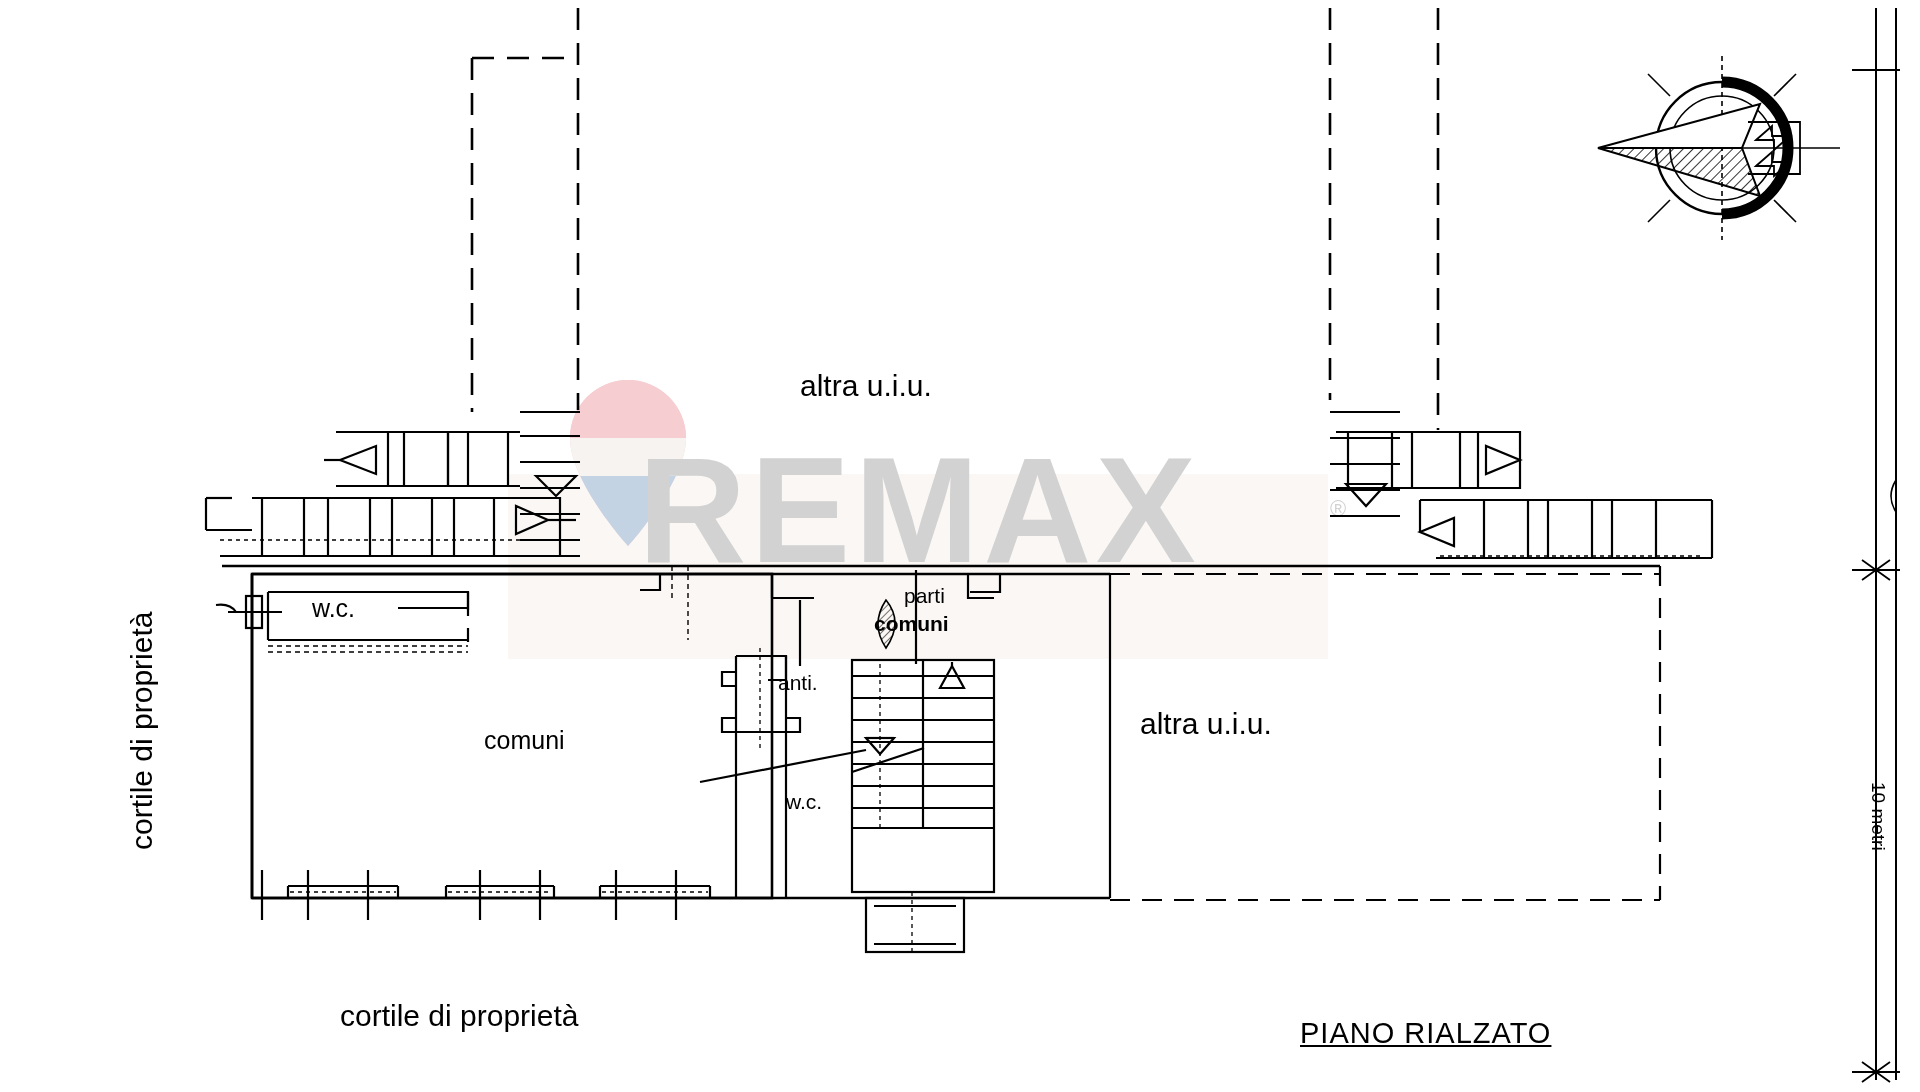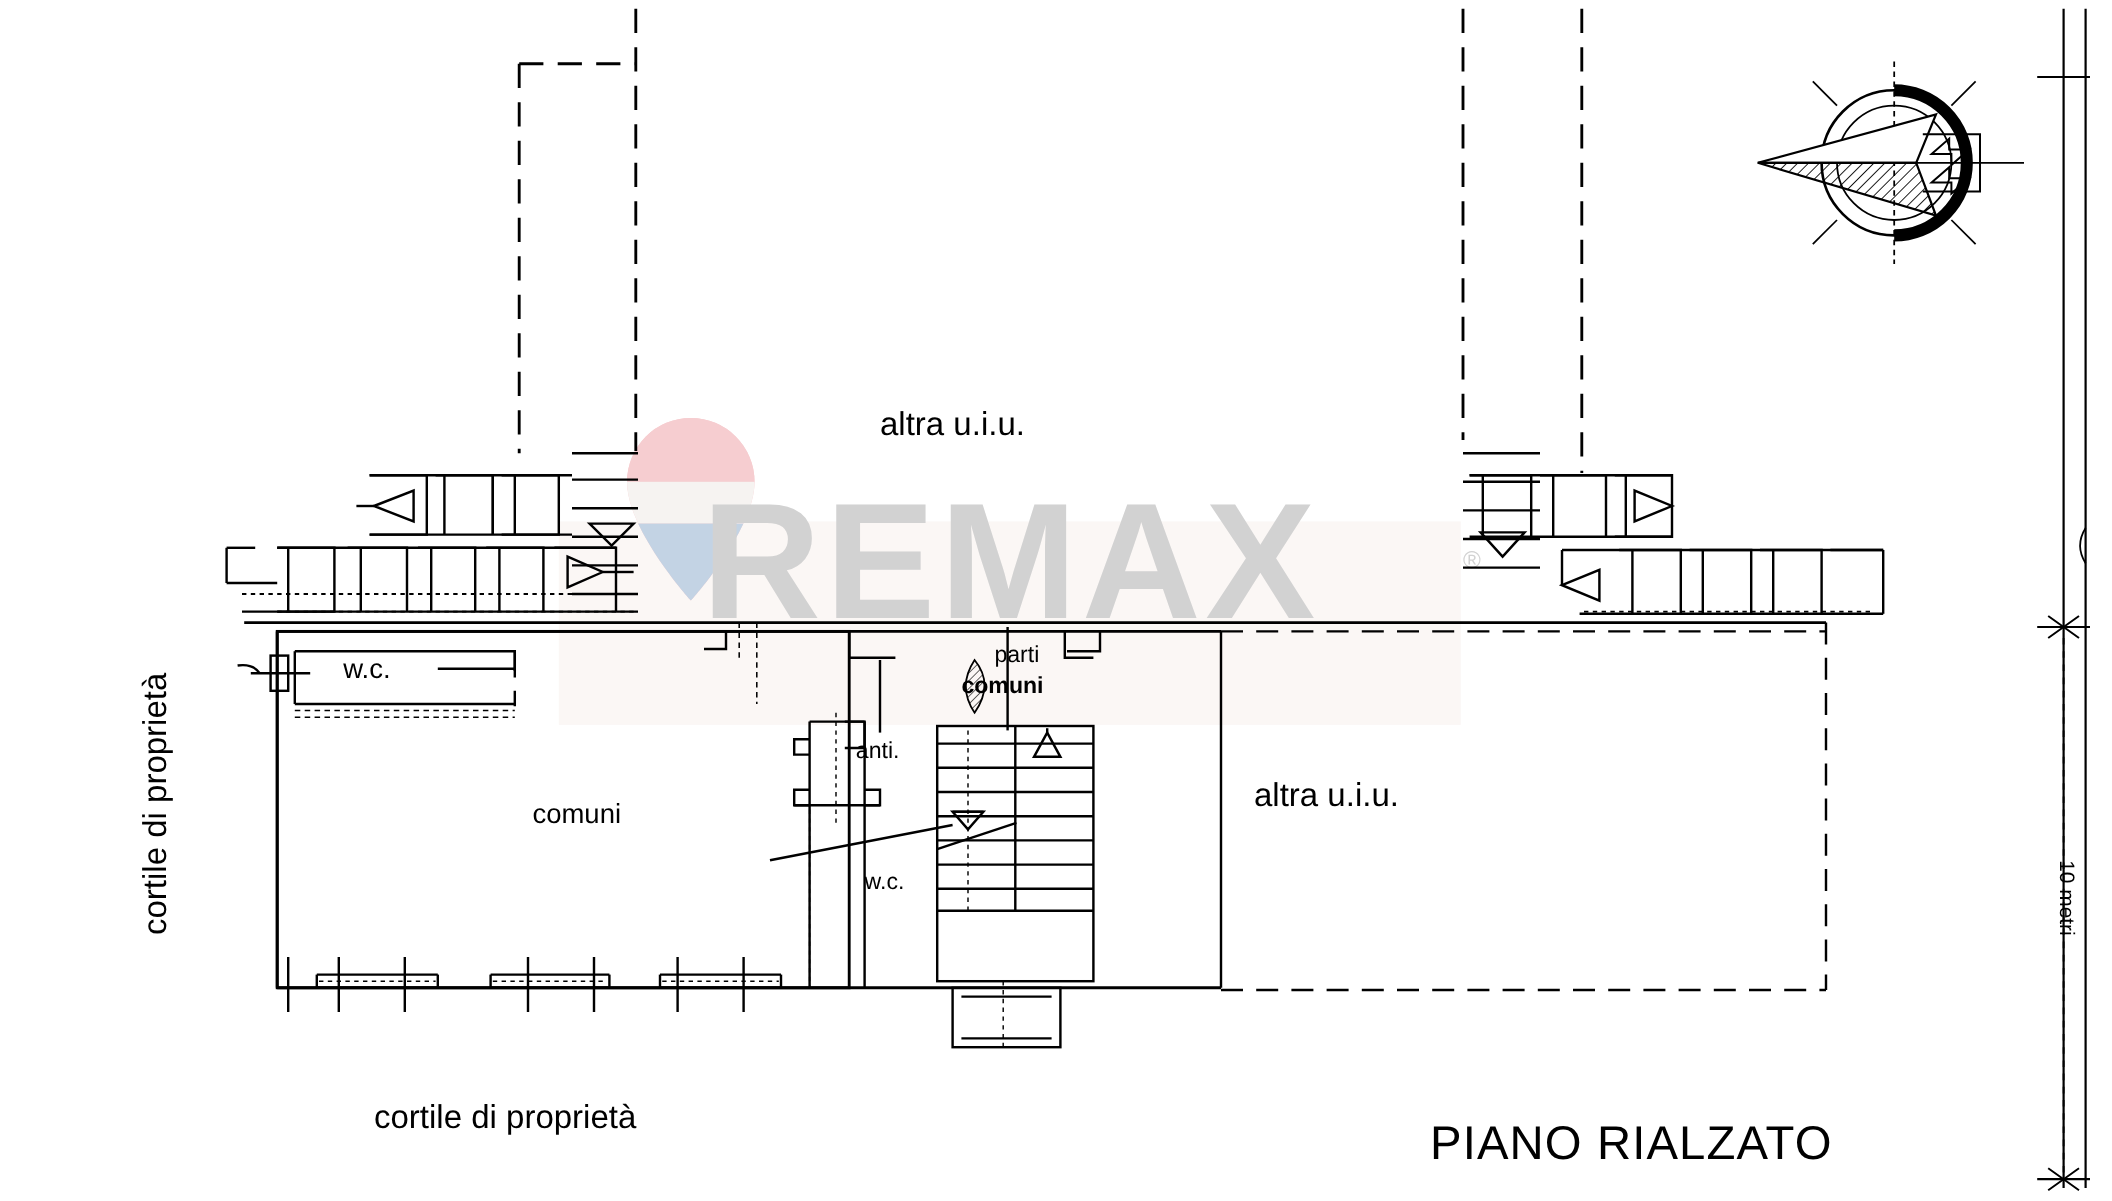--- a/index.html
+++ b/index.html
@@ -51,22 +51,23 @@
   .lbl-mid {
     font-size: 25px;
   }
   .lbl-small {
     font-size: 21px;
   }
   .lbl-tiny {
     font-size: 19px;
   }
   .lbl-floor {
-    font-size: 43px;
+    font-size: 29px;
     letter-spacing: 1px;
+    text-decoration: underline;
   }
   .vert-left {
     transform-origin: 0 0;
     transform: rotate(-90deg);
   }
   .vert-right {
     transform-origin: 0 0;
     transform: rotate(90deg);
   }
 </style>

